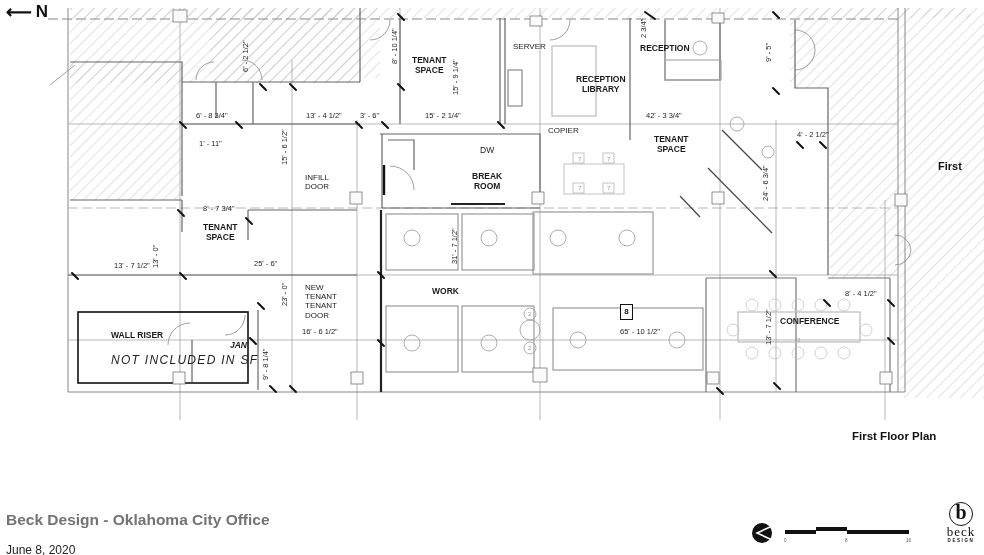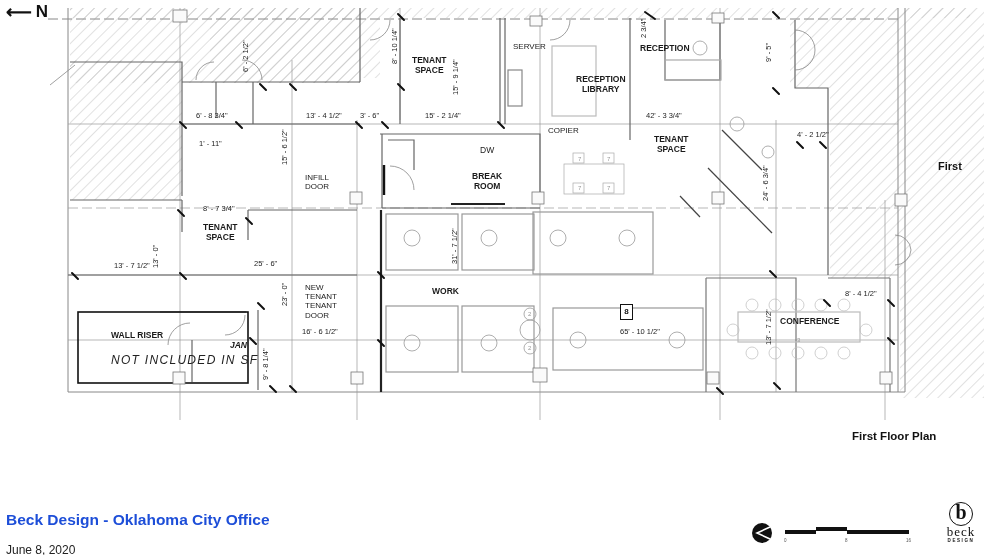--- a/index.html
+++ b/index.html
@@ -6,21 +6,21 @@
   body { width:984px; height:555px; position:relative; overflow:hidden; font-family:"Liberation Sans", sans-serif; color:#111; }
   .abs { position:absolute; }
   #plan { position:absolute; left:0; top:0; width:984px; height:555px; }
   .north { left:6px; top:2px; font-weight:bold; font-size:17px; display:flex; align-items:center; gap:4px; }
   .north .arrow { font-size:18px; line-height:1; }
   .lbl { position:absolute; font-weight:bold; font-size:8.5px; text-align:center; line-height:1.15; color:#1a1a1a; white-space:nowrap; }
   .lbl-plain { position:absolute; font-size:8px; text-align:left; line-height:1.15; color:#222; white-space:nowrap; }
   .dim { position:absolute; font-size:7.5px; color:#222; white-space:nowrap; line-height:1; }
   .dimv { position:absolute; font-size:7.5px; color:#222; white-space:nowrap; line-height:1; transform:rotate(-90deg); transform-origin:left top; }
   .side-label { position:absolute; font-weight:bold; font-size:11px; color:#111; }
-  .title { left:6px; top:511px; font-weight:bold; font-size:15.5px; color:#1d4ed8; }
+  .title { left:6px; top:511px; font-weight:bold; font-size:15.5px; color:#737373; }
   .date { left:6px; top:543px; font-size:12px; color:#222; }
   .scale-lbl { position:absolute; font-size:4.5px; color:#555; top:538px; }
   .logo { left:938px; top:500px; width:46px; height:55px; text-align:center; }
   .logo .b { width:22px; height:22px; border:1.6px solid #111; border-radius:50%; margin:2px auto 0; font-family:"Liberation Serif", serif; font-size:20px; line-height:18px; font-weight:bold; }
   .logo .beck { font-family:"Liberation Serif", serif; font-size:13px; line-height:12px; letter-spacing:1px; }
   .logo .design { font-size:4.5px; letter-spacing:1.6px; font-weight:bold; }
   .numbox { position:absolute; border:1.4px solid #111; font-size:8px; font-weight:bold; width:11px; height:14px; text-align:center; line-height:14px; background:#fff; }
   .italic { position:absolute; font-style:italic; font-size:12px; letter-spacing:1.3px; color:#222; white-space:nowrap; }
   .seat { position:absolute; font-size:6px; color:#999; }
 </style>

